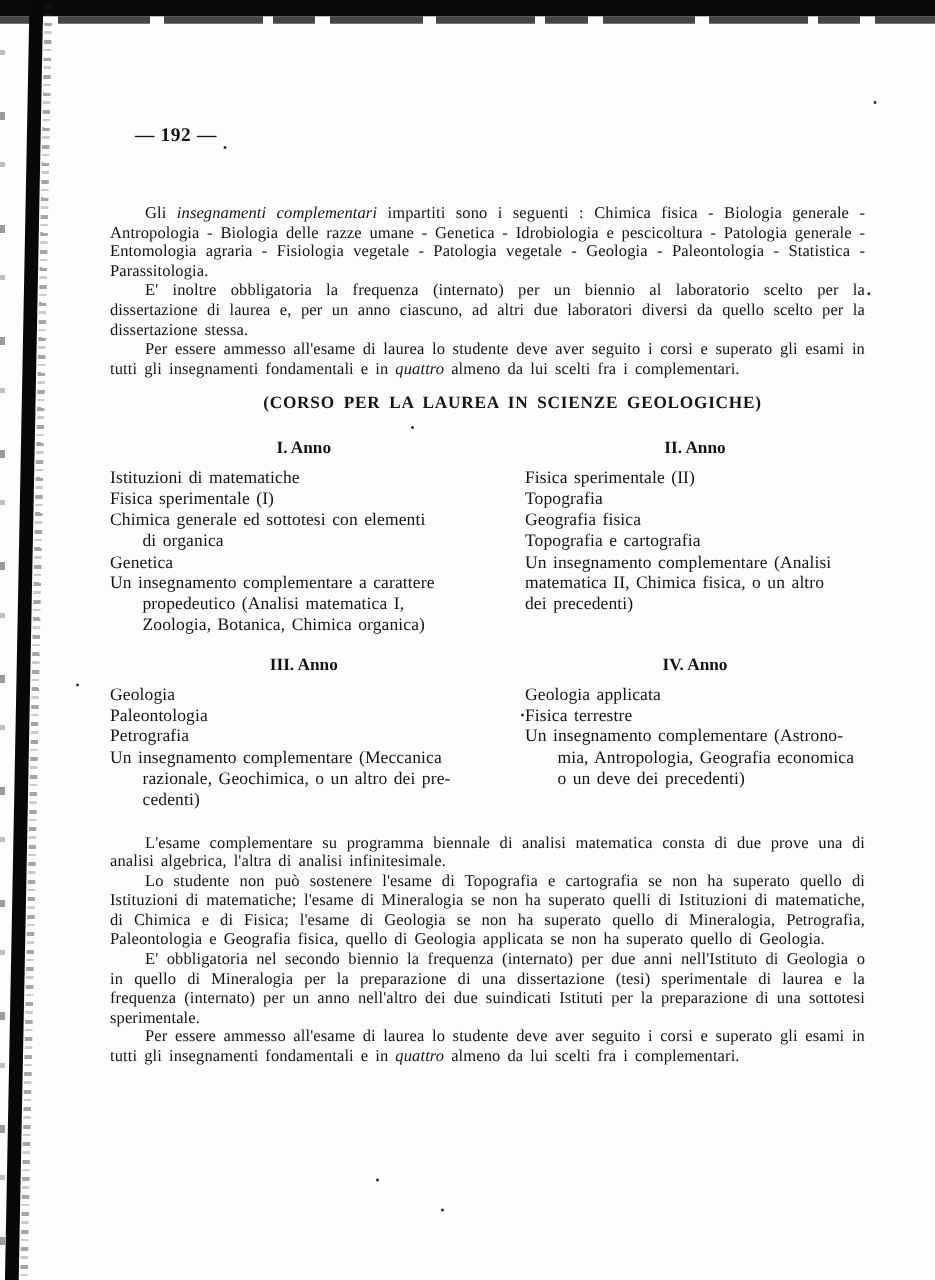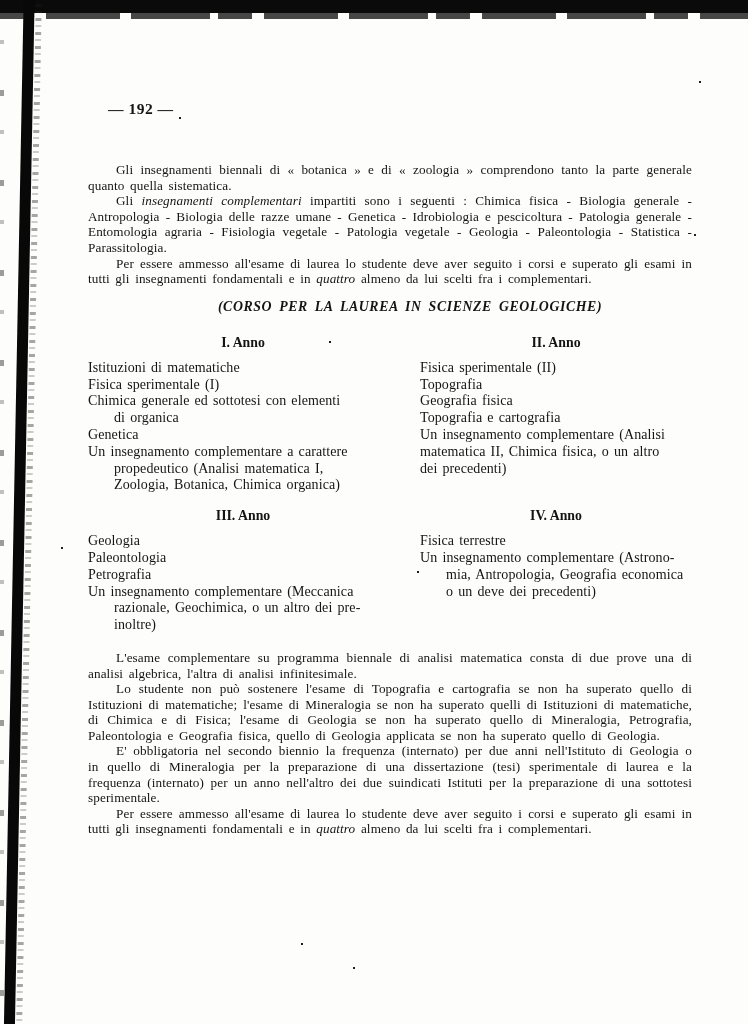--- a/index.html
+++ b/index.html
@@ -65,21 +65,21 @@
   .page-number {
     text-align:left; font-weight:bold; font-size:15.5px;
     letter-spacing:.5px; transform:translateX(20px); margin-bottom:44px;
   }
   .para {
     font-size:13.2px; line-height:15.6px; text-align:justify;
     text-indent:28px; letter-spacing:.1px; word-spacing:2.2px;
   }
   .para i { font-style:italic; }
   .course-heading {
-    text-align:center; font-style:italic; font-weight:600; font-size:13.8px;
+    text-align:center; font-weight:600; font-size:13.8px;
     letter-spacing:.6px; word-spacing:3px; margin:12px 0 20px;
     transform:translateX(20px);
   }
   .year-row { display:flex; margin-bottom:14px;font-family:Liberation Serif, serif; }
   .year-col.left { width:332px; flex:none; }
   .year-col.right { flex:1; }
   .year-label {
     font-weight:bold; font-size:13.8px; text-align:center; margin-bottom:9px;
   }
   .year-col.left .year-label { width:310px; }
@@ -97,22 +97,22 @@
   <div class="top-edge"></div>
   <div class="top-edge-ragged"></div>
   <div class="binding-bar"></div>
   <div class="binding-noise"></div>
   <div class="left-edge-marks"></div>
   <div class="speckles"></div>
 
   <div class="content">
     <div class="page-number">— 192 —</div>
     <div id="intro">
-        <p class="para"><span>Gli insegnamenti biennali di « botanica » e di « zoologia » comprendono tanto la parte generale quanto quella sistematica.</span></p>
         <p class="para"><span>Gli </span><i>insegnamenti complementari</i><span> impartiti sono i seguenti : Chimica fisica - Biologia generale - Antropologia - Biologia delle razze umane - Genetica - Idrobiologia e pescicoltura - Patologia generale - Entomologia agraria - Fisiologia vegetale - Patologia vegetale - Geologia - Paleontologia - Statistica - Parassitologia.</span></p>
+        <p class="para"><span>E' inoltre obbligatoria la frequenza (internato) per un biennio al laboratorio scelto per la dissertazione di laurea e, per un anno ciascuno, ad altri due laboratori diversi da quello scelto per la dissertazione stessa.</span></p>
         <p class="para"><span>Per essere ammesso all'esame di laurea lo studente deve aver seguito i corsi e superato gli esami in tutti gli insegnamenti fondamentali e in </span><i>quattro</i><span> almeno da lui scelti fra i complementari.</span></p>
       </div>
     <div class="course-heading">(CORSO PER LA LAUREA IN SCIENZE GEOLOGICHE)</div>
     <div id="years">
         <div class="year-row">
           <div class="year-col left">
             <div class="year-label">I. Anno</div>
             <div class="course-line">Istituzioni di matematiche</div>
             <div class="course-line">Fisica sperimentale (I)</div>
             <div class="course-line">Chimica generale ed sottotesi con elementi</div>
@@ -134,24 +134,25 @@
           </div>
         </div>
         <div class="year-row">
           <div class="year-col left">
             <div class="year-label">III. Anno</div>
             <div class="course-line">Geologia</div>
             <div class="course-line">Paleontologia</div>
             <div class="course-line">Petrografia</div>
             <div class="course-line">Un insegnamento complementare (Meccanica</div>
             <div class="course-line indent">razionale, Geochimica, o un altro dei pre-</div>
-            <div class="course-line indent">inoltre)</div>
+            <div class="course-line indent">cedenti)</div>
           </div>
           <div class="year-col right">
             <div class="year-label">IV. Anno</div>
+            <div class="course-line">Geologia applicata</div>
             <div class="course-line">Fisica terrestre</div>
             <div class="course-line">Un insegnamento complementare (Astrono-</div>
             <div class="course-line indent">mia, Antropologia, Geografia economica</div>
             <div class="course-line indent">o un deve dei precedenti)</div>
           </div>
         </div>
       </div>
     <div id="closing" class="closing">
         <p class="para"><span>L'esame complementare su programma biennale di analisi matematica consta di due prove una di analisi algebrica, l'altra di analisi infinitesimale.</span></p>
         <p class="para"><span>Lo studente non può sostenere l'esame di Topografia e cartografia se non ha superato quello di Istituzioni di matematiche; l'esame di Mineralogia se non ha superato quelli di Istituzioni di matematiche, di Chimica e di Fisica; l'esame di Geologia se non ha superato quello di Mineralogia, Petrografia, Paleontologia e Geografia fisica, quello di Geologia applicata se non ha superato quello di Geologia.</span></p>

